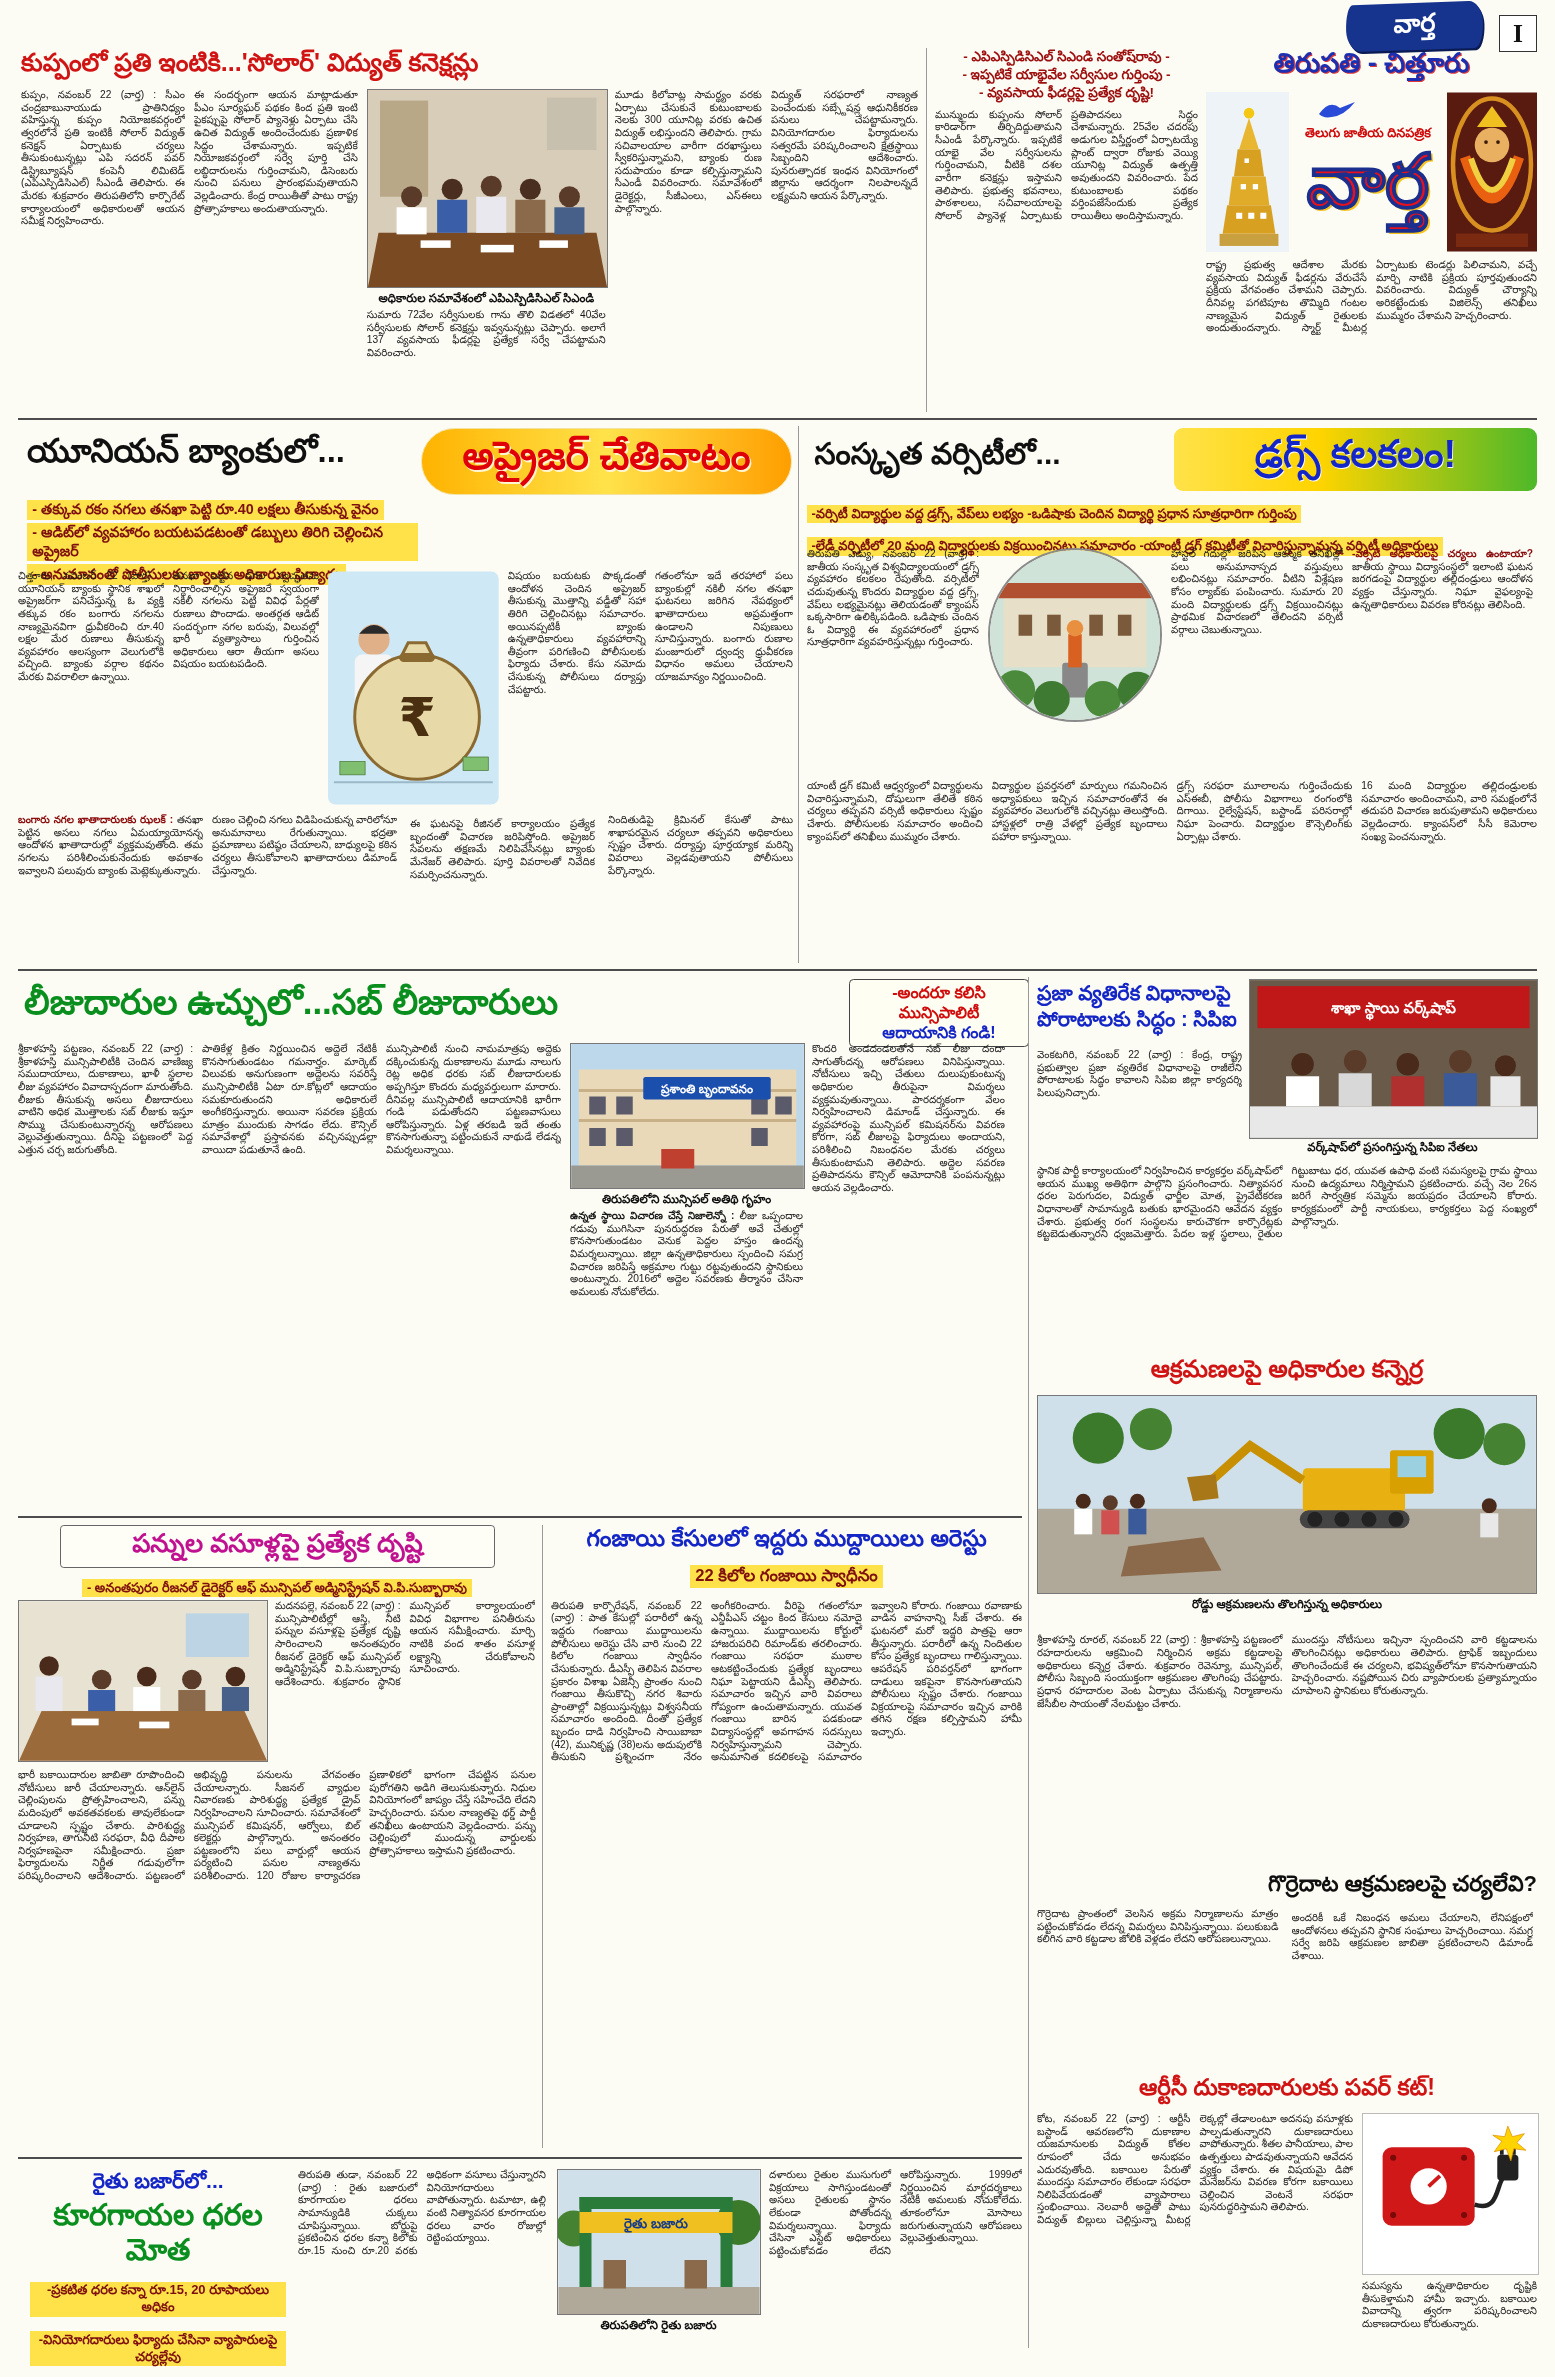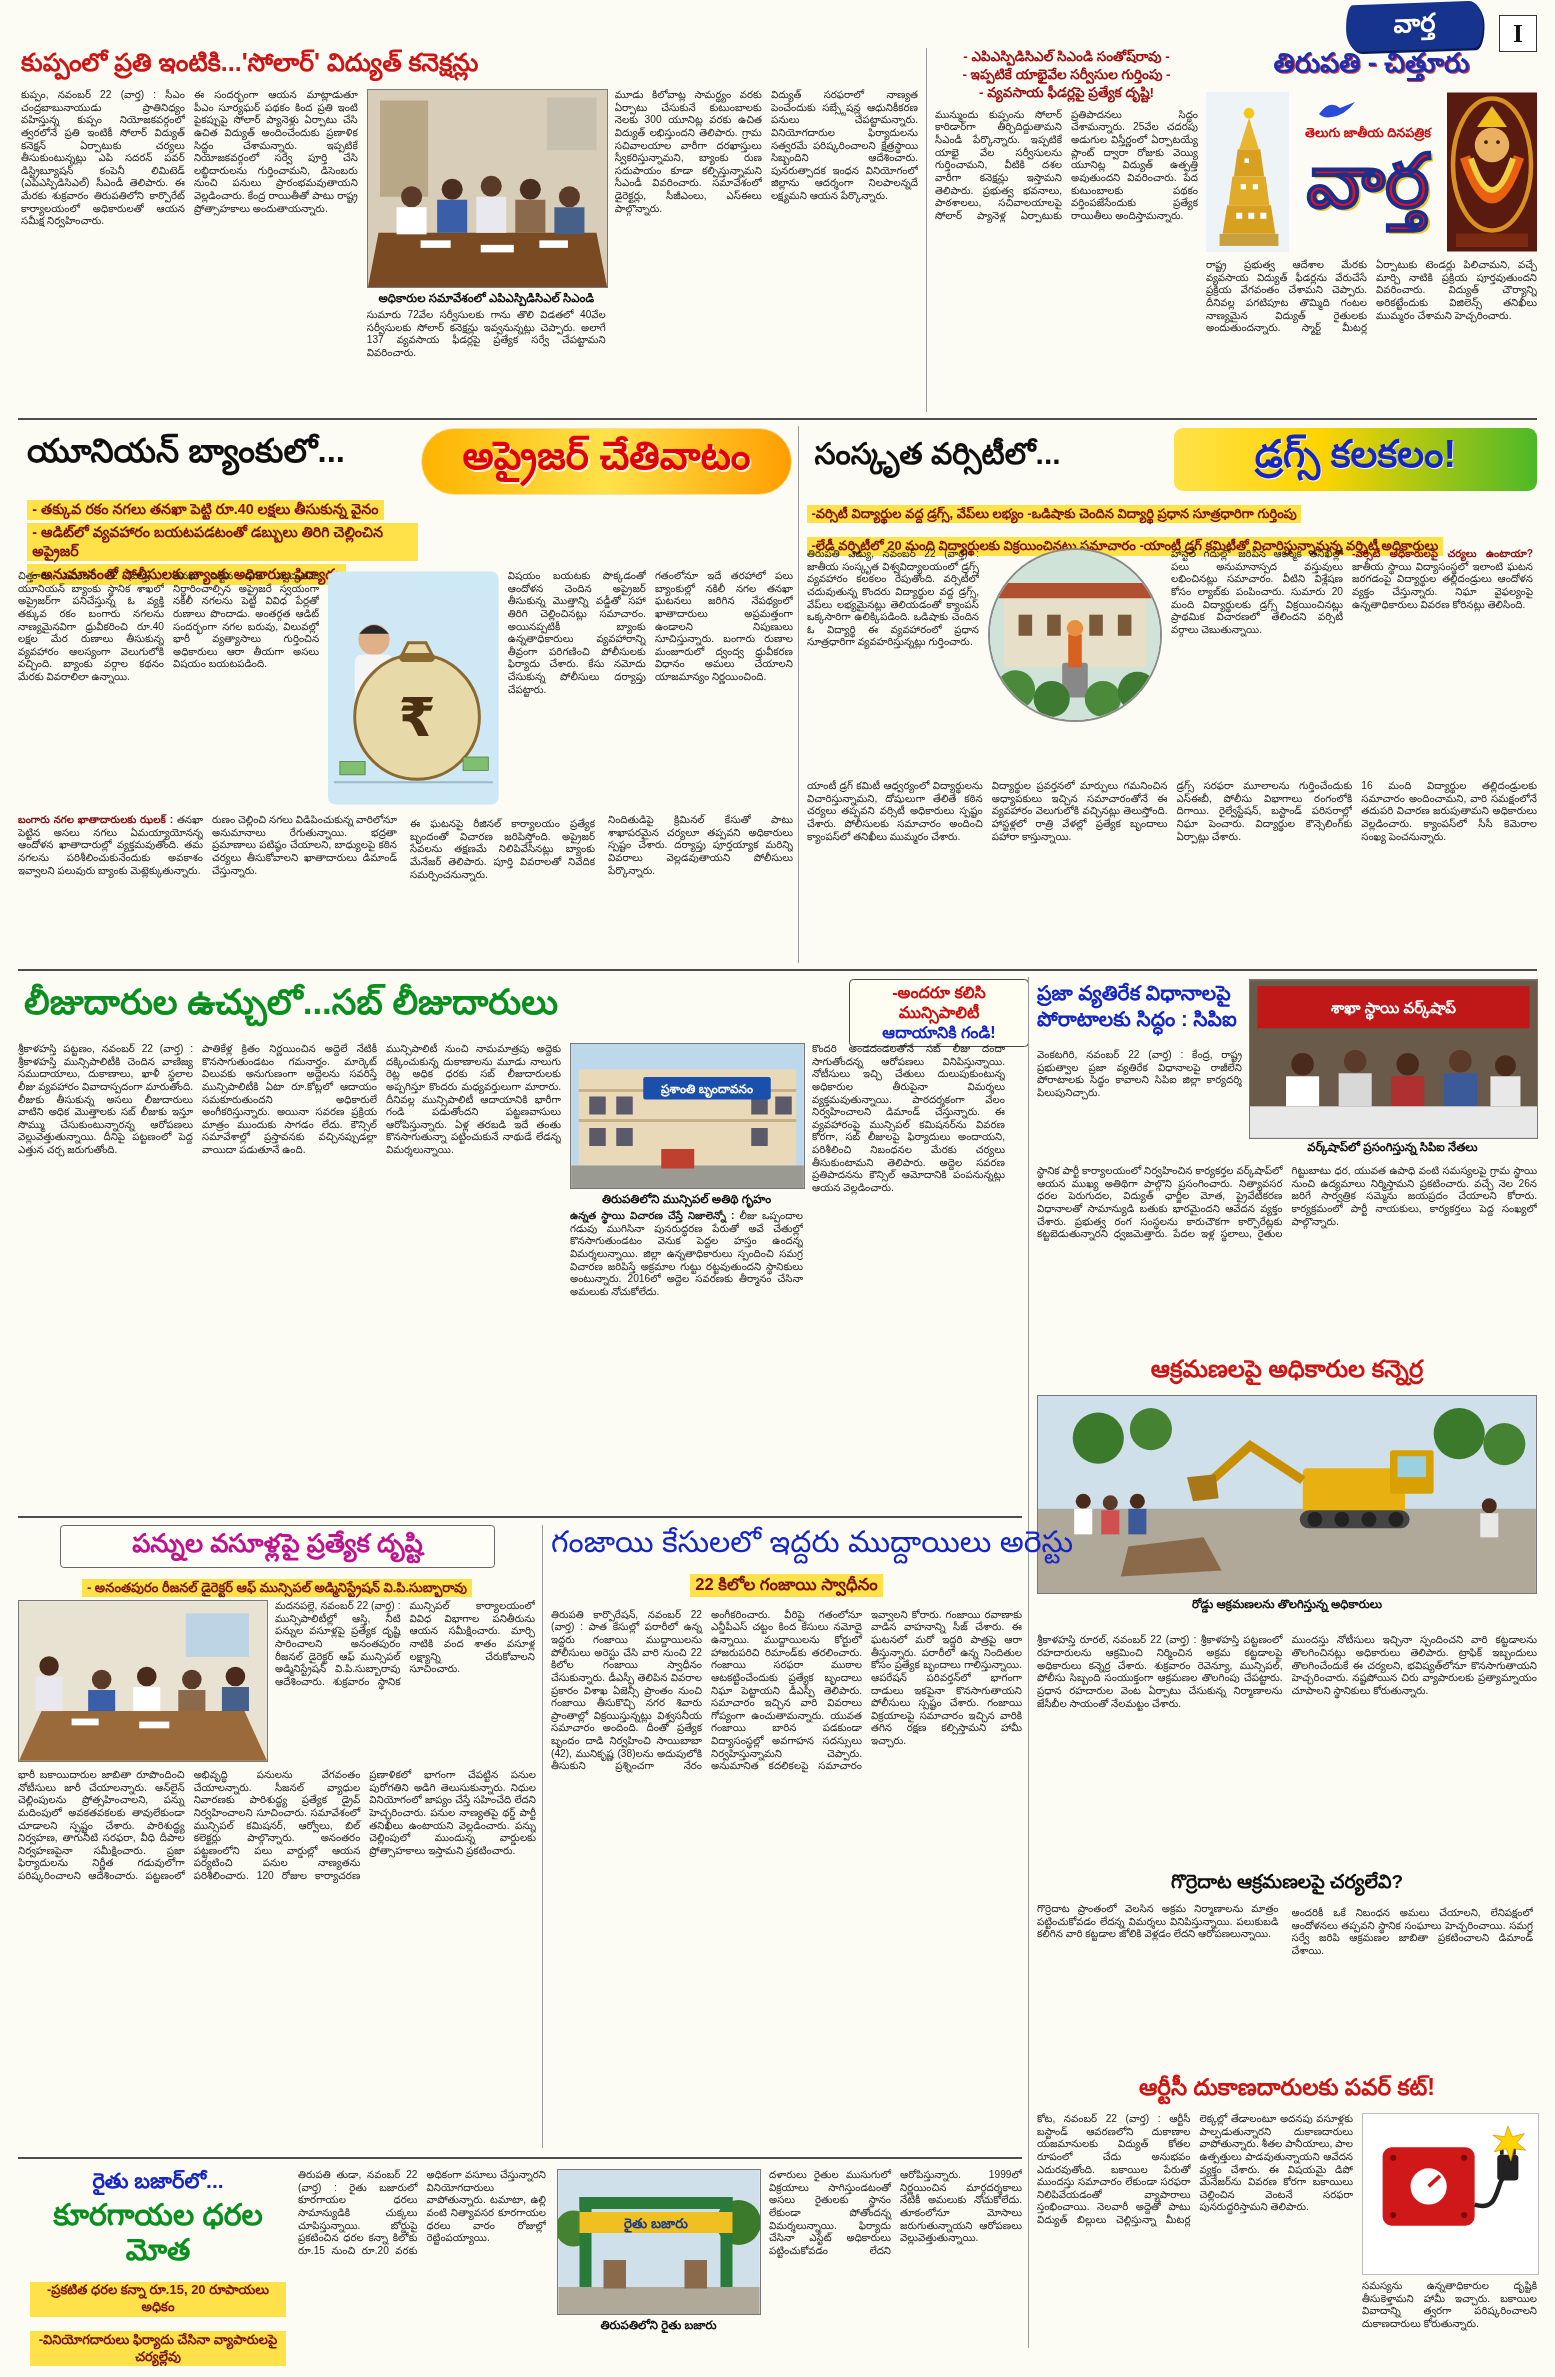--- a/index.html
+++ b/index.html
@@ -42,25 +42,25 @@
            display:flex;align-items:center;justify-content:center;
            color:#1526c6;font-weight:700;font-size:38px;text-shadow:0.8px 0.8px 0 #fff;}
   .bul{display:inline-block;padding:0.8px 5.3px;margin:1.5px 0;font-size:14.3px;line-height:1.3;}
   .bul2{display:inline-block;padding:0.8px 4.5px;margin:7px 0;font-size:13px;line-height:1.3;}
   .h-lease{font-weight:700;font-size:35px;color:#0a8f1e;white-space:nowrap;}
   .sidebox{border:1.5px solid #444;border-radius:4.5px;text-align:center;padding:3px 4.5px;background:#fffef2;}
   .sidebox .l1{color:#d00c0c;font-weight:700;font-size:16px;line-height:1.25;}
   .sidebox .l2{color:#1526c6;font-weight:700;font-size:16px;line-height:1.25;}
   .h-cpi{font-weight:700;font-size:20.3px;line-height:1.3;color:#1526c6;}
   .h-enc{font-weight:700;font-size:24px;color:#d01414;text-align:center;}
-  .h-gorre{font-weight:700;font-size:19px;color:#101010;text-align:center;}
+  .h-gorre{font-weight:700;font-size:22px;color:#101010;text-align:right;}
   .h-rtc{font-weight:700;font-size:23px;color:#d01414;text-align:center;}
   .taxbox{border:1.5px solid #666;border-radius:3.8px;display:flex;align-items:center;justify-content:center;
           font-weight:700;font-size:25.6px;color:#c01290;background:#fffef6;}
-  .h-ganja{font-weight:400;font-size:30px;color:#1526c6;text-align:center;white-space:nowrap;}
+  .h-ganja{font-weight:700;font-size:23px;color:#1526c6;text-align:center;white-space:nowrap;}
   .subyellow{text-align:center;}
   .bz-kick{font-weight:700;font-size:21px;color:#1526c6;text-align:center;}
   .bz-head{font-weight:700;font-size:30px;line-height:1.15;color:#0a8f1e;text-align:center;}
   .c2{column-count:2;column-gap:9px;}
   .c3{column-count:3;column-gap:9px;}
   .photo{display:block;border:0.8px solid #777;background:#eee;}
   .circlephoto{border-radius:50%;border:2.3px solid #8a8a8a;overflow:hidden;}
 </style>
 </head>
 <body>

